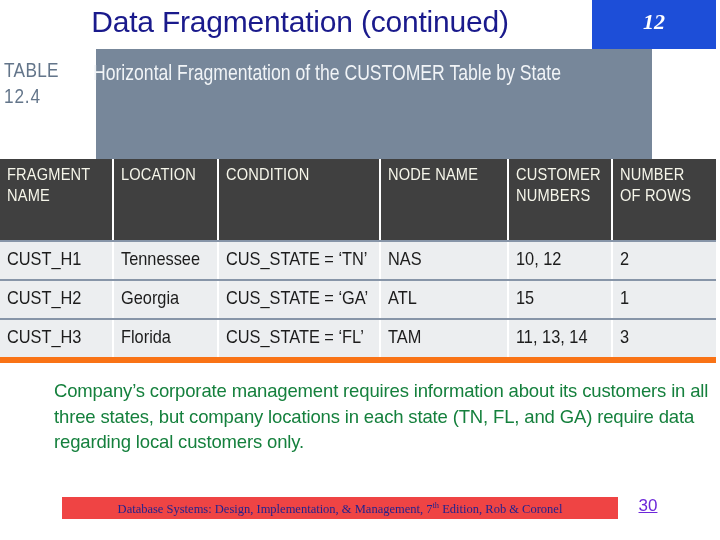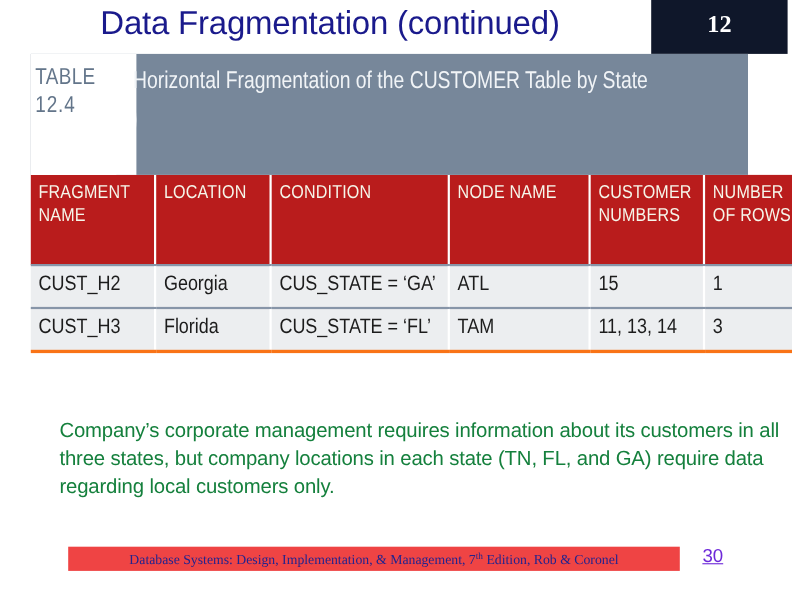--- a/index.html
+++ b/index.html
@@ -29,42 +29,42 @@
     white-space: nowrap;
   }
 
   
   .chapter-badge {
     position: absolute;
     left: 592px;
     top: 0px;
     width: 124px;
     height: 49px;
-    background: #0f172a;
+    background: #1d4ed8;
+    font-style: italic;
   }
   .chapter-badge-num {
     position: absolute;
     left: 0;
     right: 0;
     top: 9px;
     text-align: center;
     color: #ffffff;
     font-family: "Liberation Serif", serif;
     font-size: 22px;
     font-weight: 700;
   }
 
   
   .figure {
     position: absolute;
     left: 0px;
     top: 49px;
     width: 652px;
     height: 326px;
-    padding-left: 28px;
   }
 
   
   .fig-banner {
     position: relative;
     height: 110px;
     background: #77879a;
     overflow: hidden;
   }
   .fig-banner-notch {
@@ -123,21 +123,21 @@
     vertical-align: top;
     padding: 5px 6px 4px 7px;
     border-right: 2px solid #ffffff;
     border-bottom: 2px solid #8795a8;
   }
   .fig-table th:last-child,
   .fig-table td:last-child { border-right: none; }
 
   .fig-table thead th {
     height: 72px;
-    background: #b91c1c;
+    background: #404040;
     color: #f6f6ea;
     font-family: "Liberation Sans Narrow", "Liberation Sans", sans-serif;
     font-weight: 400;
     font-size: 17px;
     line-height: 21px;
     text-align: left;
     letter-spacing: 0.2px;
   }
   .fig-table thead th span {
     display: block;
@@ -153,21 +153,21 @@
     font-family: "Liberation Sans Narrow", "Liberation Sans", sans-serif;
     font-size: 19px;
     line-height: 24px;
   }
   .fig-table tbody td span {
     display: block;
     transform: scaleX(0.86);
     transform-origin: left center;
     white-space: nowrap;
   }
-  .fig-table tbody tr:last-child td { border-bottom: 3px solid #f97316; }
+  .fig-table tbody tr:last-child td { border-bottom: 6px solid #f97316; }
 
   
   .body-text {
     position: absolute;
     left: 54px;
     top: 378px;
     width: 660px;
     color: #15803d;
     font-size: 18.5px;
     line-height: 25.5px;
@@ -258,20 +258,40 @@
         </th>
         <th>
           <span>NUMBER</span>
           <span>OF ROWS</span>
         </th>
       </tr>
     </thead>
     <tbody>
       <tr>
         <td>
+            <span>CUST_H1</span>
+          </td>
+        <td>
+            <span>Tennessee</span>
+          </td>
+        <td>
+            <span>CUS_STATE = ‘TN’</span>
+          </td>
+        <td>
+            <span>NAS</span>
+          </td>
+        <td>
+            <span>10, 12</span>
+          </td>
+        <td>
+            <span>2</span>
+          </td>
+      </tr>
+      <tr>
+        <td>
             <span>CUST_H2</span>
           </td>
         <td>
             <span>Georgia</span>
           </td>
         <td>
             <span>CUS_STATE = ‘GA’</span>
           </td>
         <td>
             <span>ATL</span>

